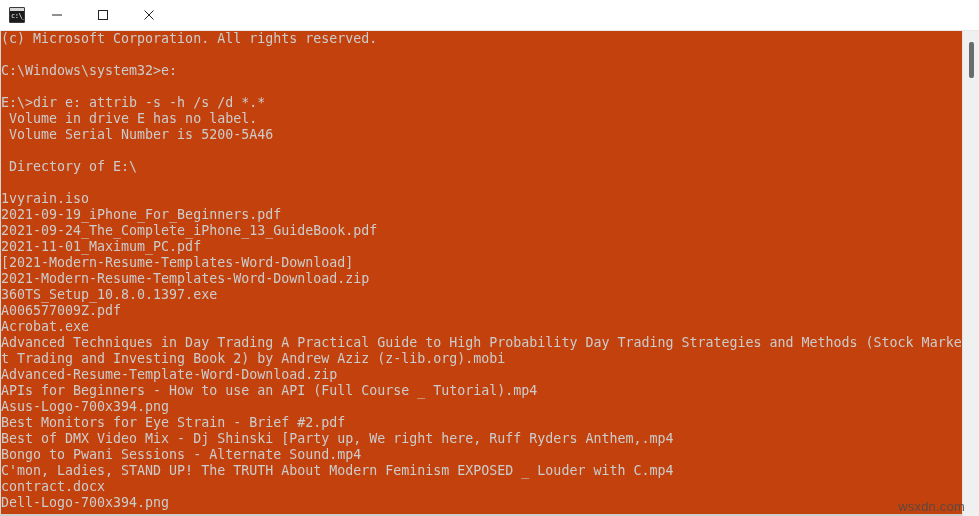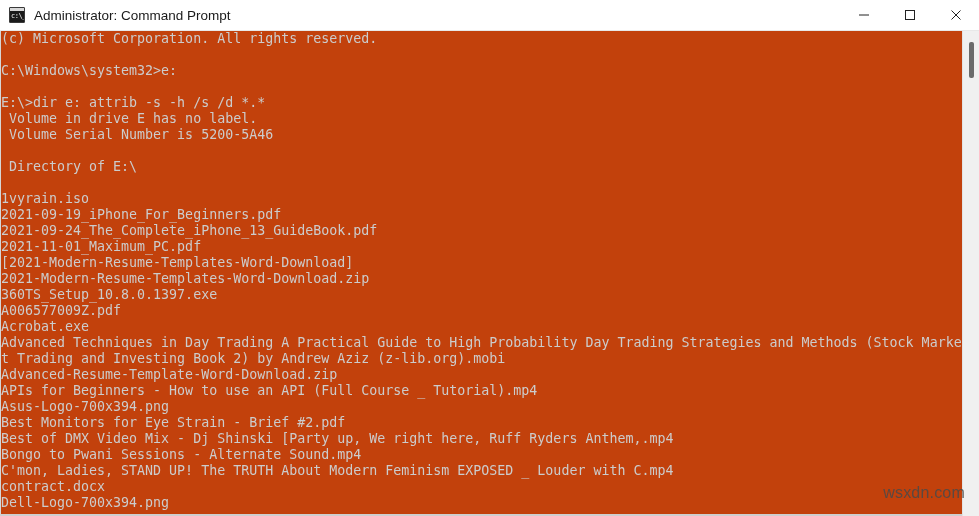--- a/index.html
+++ b/index.html
@@ -150,42 +150,41 @@
     width: 5px;
     height: 36px;
     background: #6b6b6b;
     border-radius: 2px;
   }
 
   
   #watermark {
     position: absolute;
     right: 14px;
-    bottom: 14px;
+    bottom: 2px;
     font-family: "Liberation Sans", sans-serif;
-    font-size: 16px;
+    font-size: 13px;
     color: #4a4a4a;
     opacity: 0.85;
     letter-spacing: 0.2px;
     pointer-events: none;
   }
 </style>
 </head>
 <body>
 
 <div id="window">
 
   <div id="titlebar">
 
     <div id="title-icon">
       <div class="bar"></div>
       <div class="glyph">c:\_</div>
     </div>
 
-    <div id="title-text">Administrator: Command Prompt</div>
 
     <div class="win-btn">
       <svg width="12" height="12" viewBox="0 0 12 12" aria-hidden="true">
         <line x1="1" y1="6" x2="11" y2="6" stroke="#222222" stroke-width="1"></line>
       </svg>
     </div>
     <div class="win-btn">
       <svg width="12" height="12" viewBox="0 0 12 12" aria-hidden="true">
         <rect x="1.5" y="1.5" width="9" height="9" fill="none" stroke="#222222" stroke-width="1"></rect>
       </svg>

